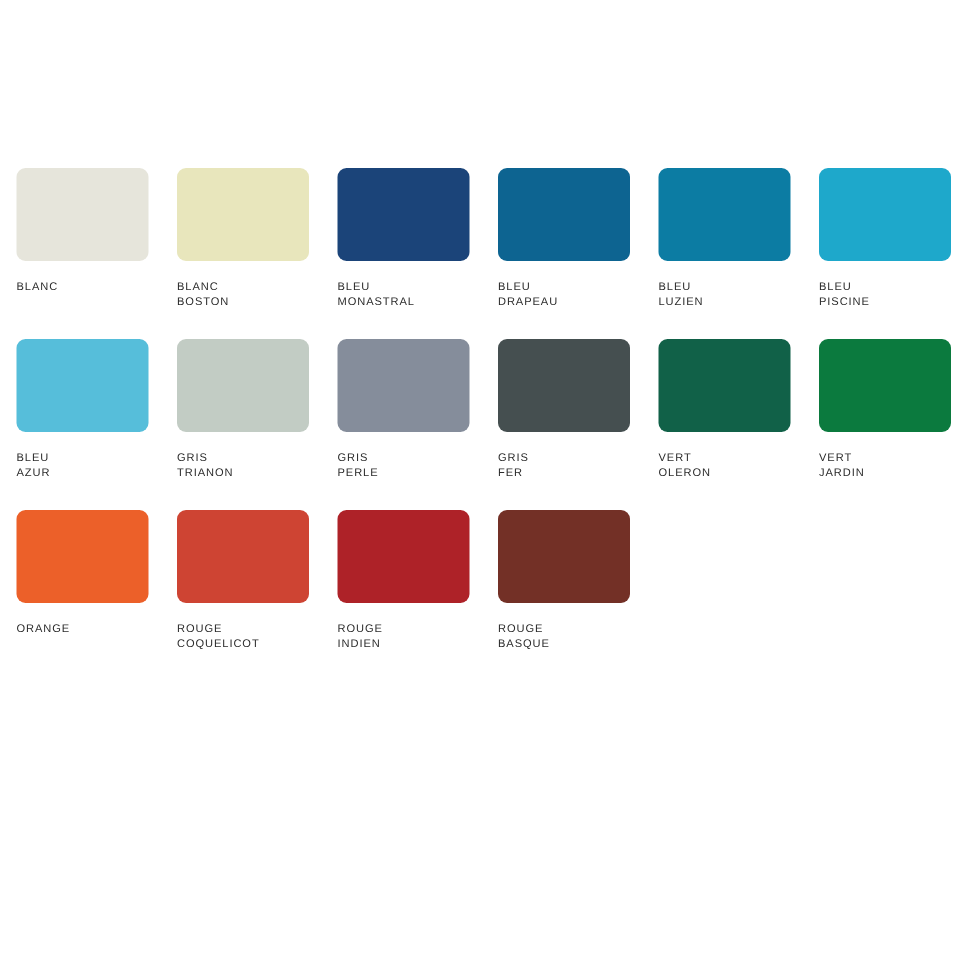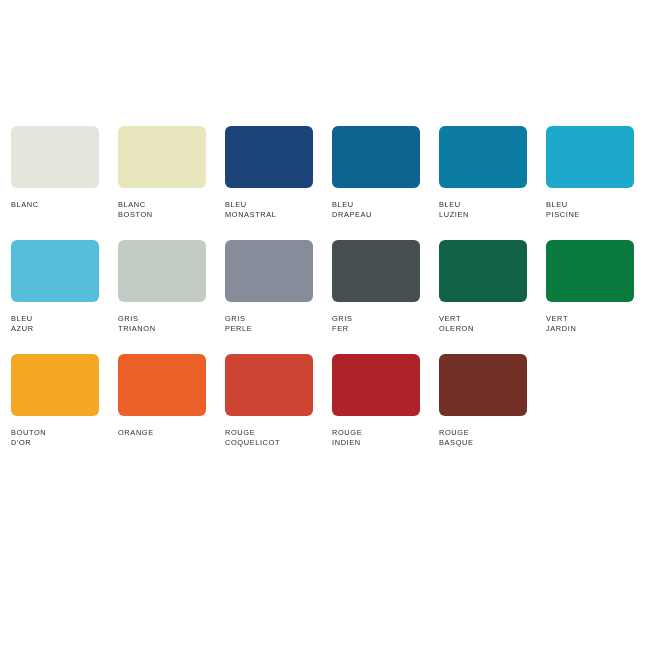--- a/index.html
+++ b/index.html
@@ -19,21 +19,21 @@
     position: relative;
     width: 650px;
     height: 650px;
     background: #ffffff;
     box-sizing: border-box;
   }
 
   .swatch-grid {
     position: absolute;
     left: 11px;
-    top: 126px;
+    top: 112px;
     width: 628px;
     display: grid;
     grid-template-columns: repeat(6, 88px);
     column-gap: 19px;
     row-gap: 21px;
   }
 
   .swatch-cell {
     width: 88px;
     position: relative;
@@ -116,25 +116,20 @@
         <span class="swatch-chip" style="background-color: rgb(17, 97, 72);"></span>
         <div class="swatch-label">VERT
 OLERON</div>
       </div>
       <div class="swatch-cell">
         <span class="swatch-chip" style="background-color: rgb(11, 122, 62);"></span>
         <div class="swatch-label">VERT
 JARDIN</div>
       </div>
       <div class="swatch-cell">
-        <span class="swatch-chip" style="background-color: rgb(245, 166, 35);"></span>
-        <div class="swatch-label">BOUTON
-D'OR</div>
-      </div>
-      <div class="swatch-cell">
         <span class="swatch-chip" style="background-color: rgb(236, 96, 41);"></span>
         <div class="swatch-label">ORANGE</div>
       </div>
       <div class="swatch-cell">
         <span class="swatch-chip" style="background-color: rgb(206, 68, 51);"></span>
         <div class="swatch-label">ROUGE
 COQUELICOT</div>
       </div>
       <div class="swatch-cell">
         <span class="swatch-chip" style="background-color: rgb(174, 34, 40);"></span>

